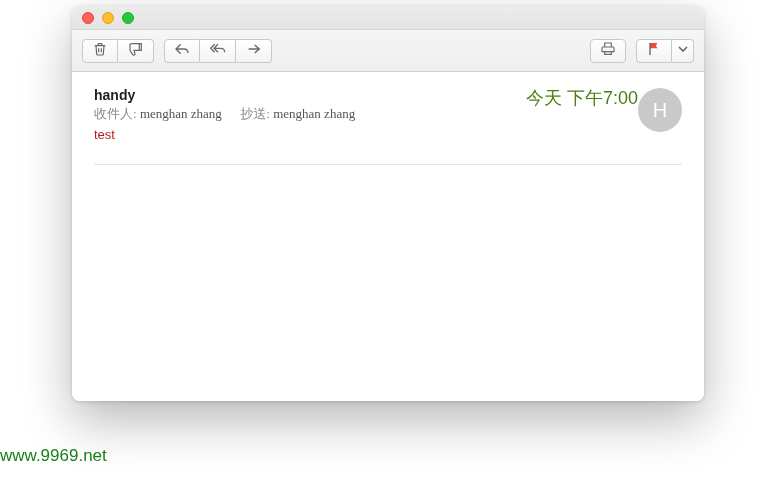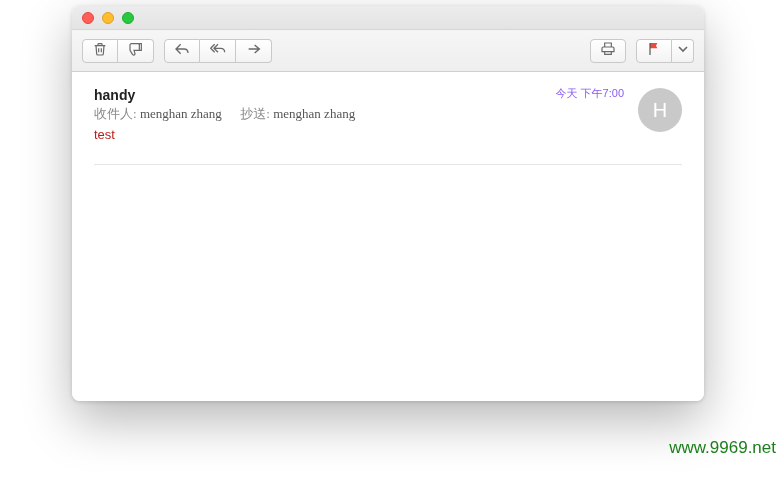--- a/index.html
+++ b/index.html
@@ -90,23 +90,22 @@
       display: flex;
       align-items: flex-start;
     }
     .header-text { flex: 1; }
     .sender {
       font-size: 14px;
       font-weight: 700;
       color: #222;
     }
     .timestamp {
-      font-size: 11px;
-      color: #8b5cf6;
-      margin-right: 14px;
+      font-size: 18px;
+      color: #4d7c0f;
       white-space: nowrap;
     }
     .recip-line {
       margin-top: 1px;
       font-size: 13px;
       color: #555;
       font-family: Liberation Serif, serif;
     }
     .recip-label { color: #8a8a8a; }
     .recip-gap { display: inline-block; width: 12px; }
@@ -131,23 +130,23 @@
       border: none;
       border-top: 1px solid #e5e5e5;
     }
     .body-text {
       margin-top: 18px;
       font-size: 14px;
       color: #222;
     }
     .footer-link {
       position: absolute;
-      bottom: 42px;
+      bottom: 34px;
       left: 0; right: 0;
-      text-align: right;
+      text-align: left;
       font-size: 17px;
       color: #1a7f1a;
       font-family: Arial, sans-serif;
     }
   </style>
 </head>
 <body>
 
 <div class="window">
 

